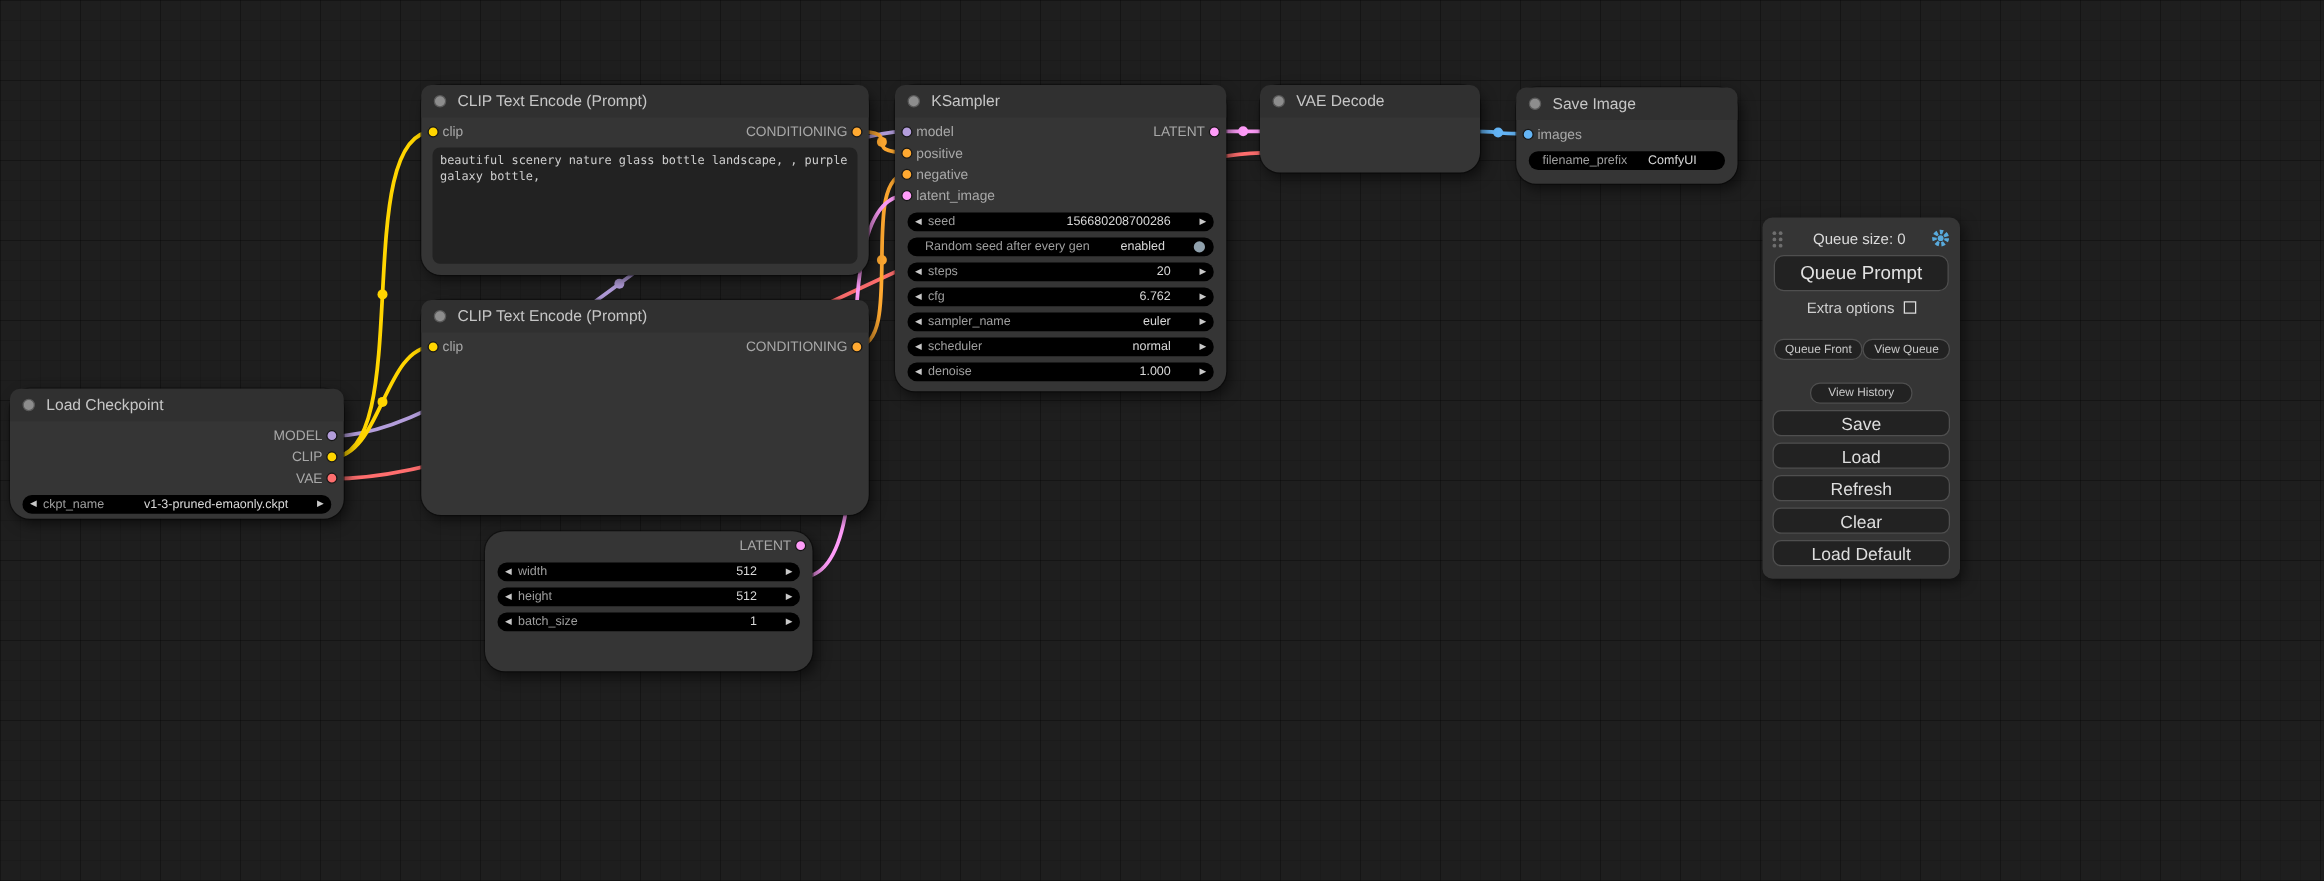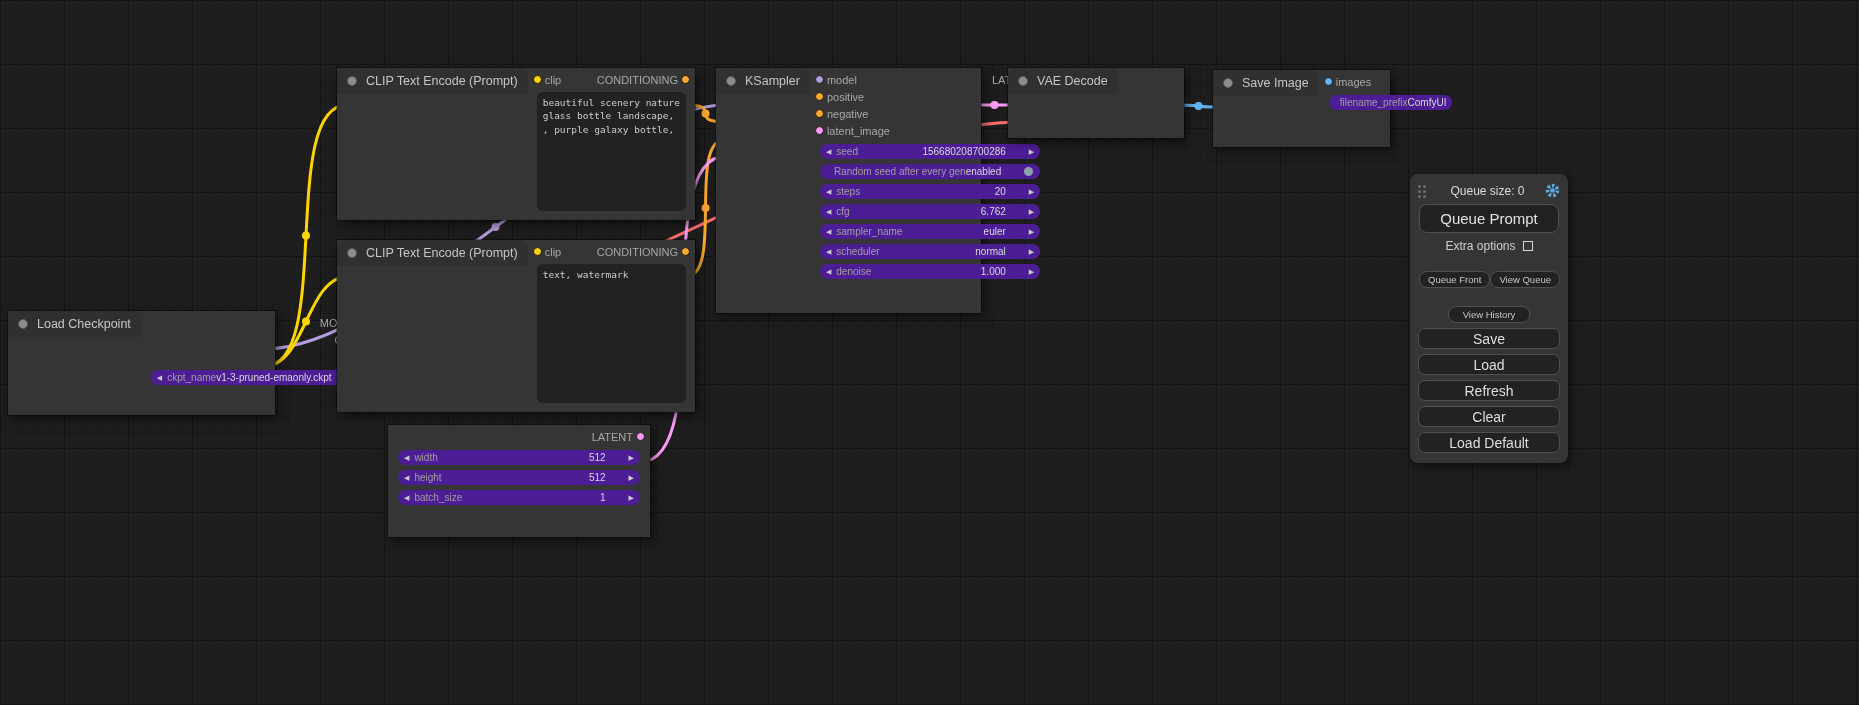--- a/index.html
+++ b/index.html
@@ -12,43 +12,43 @@
       linear-gradient(rgba(0,0,0,.22) 1px,transparent 1px),
       linear-gradient(90deg,rgba(0,0,0,.22) 1px,transparent 1px),
       linear-gradient(rgba(0,0,0,.10) 1px,transparent 1px),
       linear-gradient(90deg,rgba(0,0,0,.10) 1px,transparent 1px);
     background-size:64px 64px,64px 64px,16px 16px,16px 16px;
   }
   #wires{position:absolute;left:0;top:0;z-index:1;pointer-events:none}
 
   
   .node{
-    position:absolute;z-index:2;display:flex;flex-direction:row;
-    background:#353535;border-radius:0;
+    position:absolute;z-index:2;display:flex;flex-direction:column;
+    background:#353535;border-radius:16px;
     box-shadow:3px 4px 10px rgba(0,0,0,.55),0 0 0 1px rgba(0,0,0,.35);
   }
   .ntitle{flex:none;height:26px;display:flex;align-items:center;padding:0 10px;
     background:#303030;border-radius:8px 8px 0 0}
   .cdot{flex:none;width:10px;height:10px;border-radius:50%;background:#8d8d8d;border:1px solid #5a5a5a}
   .ntext{margin-left:9px;font-size:12.5px;color:#c6c6c6;white-space:nowrap}
   .nbody{flex:1;display:flex;flex-direction:column;padding:3px 0 7px}
 
   .prow{position:relative;flex:none;height:17px;display:flex;align-items:center;
     font-size:11px;color:#a8a8a8;padding:0 17px}
   .pname{white-space:nowrap}
   .pname.out{margin-left:auto}
   .pdot{position:absolute;width:9px;height:9px;border-radius:50%;top:4px;border:1px solid #161616}
   .pdot.in{left:5px}
   .pdot.out{right:5px}
 
   .prompt-box{flex:1;margin:4px 9px 2px;background:#222;border-radius:6px;padding:4px 6px;
     font-family:"DejaVu Sans Mono",monospace;font-size:9.5px;line-height:1.4;color:#cecece;
     overflow:hidden;text-align:left}
 
-  .widget{flex:none;height:15px;display:flex;align-items:center;background:#4c1d95;
+  .widget{flex:none;height:15px;display:flex;align-items:center;background:#000000;
     border-radius:8px;margin:5px 10px 0;padding:0 6px;font-size:10px;white-space:nowrap}
   .warrow{flex:none;font-size:7px;color:#c9c9c9;line-height:1}
   .wlabel{color:#9f9f9f;margin-left:5px}
   .wvalue{margin-left:auto;margin-right:23px;color:#d8d8d8}
   .widget.noarrow .wlabel{margin-left:8px}
   .toggle-dot{flex:none;width:9px;height:9px;border-radius:50%;background:#8fa0ac;margin-right:1px}
   .widget.tw .wvalue{margin:0 auto}
 
   
   .qpanel{position:absolute;left:1410px;top:174px;width:158px;z-index:3;
@@ -146,21 +146,20 @@
     <span class="cdot"></span>
     <span class="ntext">CLIP Text Encode (Prompt)</span>
   </div>
   <div class="nbody">
     <div class="prow">
       <span class="pdot in" style="background: rgb(255, 213, 0);"></span>
       <span class="pname">clip</span>
       <span class="pname out">CONDITIONING</span>
       <span class="pdot out" style="background: rgb(255, 169, 49);"></span>
     </div>
-    <div class="prompt-box">text, watermark</div>
   </div>
 </div>
 
 <div class="node" style="left:388px;top:425px;width:262px;height:112px">
   <div class="nbody">
     <div class="prow">
       <span class="pname out">LATENT</span>
       <span class="pdot out" style="background: rgb(255, 156, 249);"></span>
     </div>
     <div class="widget">

